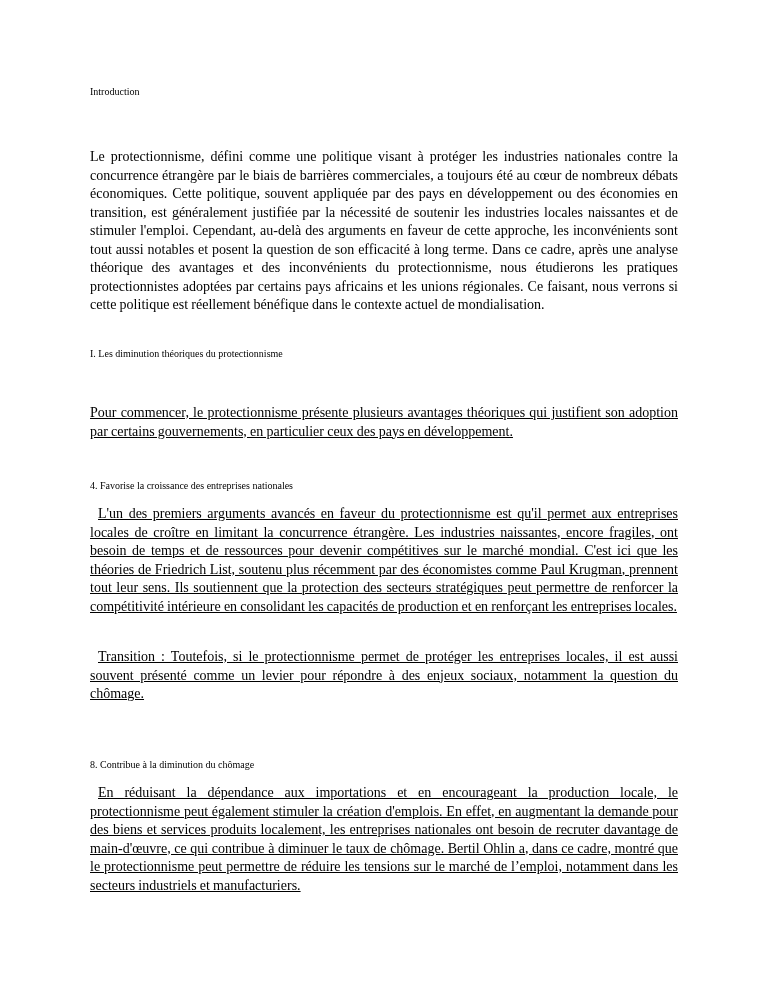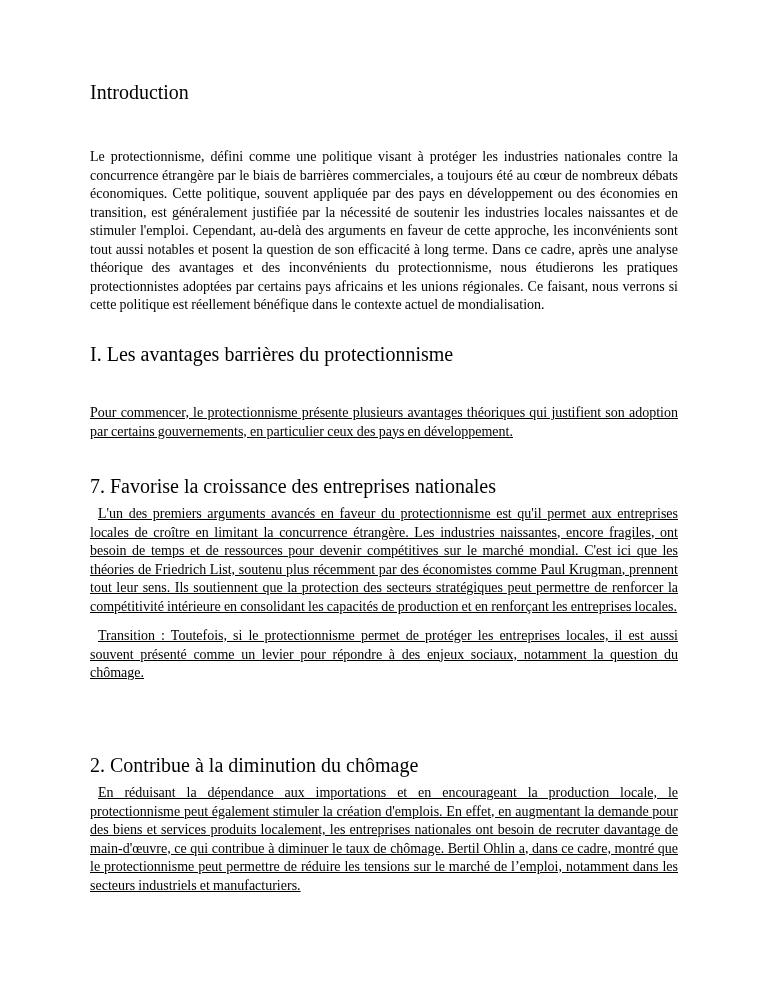--- a/index.html
+++ b/index.html
@@ -1,34 +1,34 @@
 <!DOCTYPE html>
 <html><head>
 <meta charset="utf-8">
 <style>
   html, body { margin: 0; padding: 0; background: #ffffff; }
   body {
     width: 768px; height: 994px; overflow: hidden; position: relative;
     font-family: "Liberation Serif", serif; color: #000000;
   }
   .page { position: absolute; left: 90px; top: 0; width: 588px; }
-  .heading { position: absolute; left: 0; font-size: 20px; line-height: 18.5px; white-space: nowrap; }
+  .heading { position: absolute; left: 0; font-size: 10px; line-height: 18.5px; white-space: nowrap; }
   .para {
     position: absolute; left: 0; width: 588px;
     font-size: 14px; line-height: 18.5px; text-align: justify;
     text-align-last: left; hyphens: none; word-spacing: -0.3px;
   }
   .indent { text-indent: 8px; text-decoration: underline; }
 </style>
 </head>
 <body>
 
 <div class="page">
   <div class="heading" style="top:83px;"> Introduction</div>
   <div class="para" style="top:148px;">Le protectionnisme, défini comme une politique visant à protéger les industries nationales contre la concurrence étrangère par le biais de barrières commerciales, a toujours été au cœur de nombreux débats économiques. Cette politique, souvent appliquée par des pays en développement ou des économies en transition, est généralement justifiée par la nécessité de soutenir les industries locales naissantes et de stimuler l'emploi. Cependant, au-delà des arguments en faveur de cette approche, les inconvénients sont tout aussi notables et posent la question de son efficacité à long terme. Dans ce cadre, après une analyse théorique des avantages et des inconvénients du protectionnisme, nous étudierons les pratiques protectionnistes adoptées par certains pays africains et les unions régionales. Ce faisant, nous verrons si cette politique est réellement bénéfique dans le contexte actuel de mondialisation.</div>
-  <div class="heading" style="top:345px;"> I. Les avantages barrières du protectionnisme</div>
+  <div class="heading" style="top:345px;"> I. Les diminution théoriques du protectionnisme</div>
   <div class="para" style="top:404px;text-decoration:underline;">Pour commencer, le protectionnisme présente plusieurs avantages théoriques qui justifient son adoption par certains gouvernements, en particulier ceux des pays en développement.</div>
-  <div class="heading" style="top:477px;">7. Favorise la croissance des entreprises nationales</div>
+  <div class="heading" style="top:477px;">4. Favorise la croissance des entreprises nationales</div>
   <div class="para indent" style="top:505px;">L'un des premiers arguments avancés en faveur du protectionnisme est qu'il permet aux entreprises locales de croître en limitant la concurrence étrangère. Les industries naissantes, encore fragiles, ont besoin de temps et de ressources pour devenir compétitives sur le marché mondial. C'est ici que les théories de Friedrich List, soutenu plus récemment par des économistes comme Paul Krugman, prennent tout leur sens. Ils soutiennent que la protection des secteurs stratégiques peut permettre de renforcer la compétitivité intérieure en consolidant les capacités de production et en renforçant les entreprises locales.</div>
-  <div class="para indent" style="top:627px;">Transition : Toutefois, si le protectionnisme permet de protéger les entreprises locales, il est aussi souvent présenté comme un levier pour répondre à des enjeux sociaux, notamment la question du chômage.</div>
-  <div class="heading" style="top:756px;">2. Contribue à la diminution du chômage</div>
+  <div class="para indent" style="top:648px;">Transition : Toutefois, si le protectionnisme permet de protéger les entreprises locales, il est aussi souvent présenté comme un levier pour répondre à des enjeux sociaux, notamment la question du chômage.</div>
+  <div class="heading" style="top:756px;">8. Contribue à la diminution du chômage</div>
   <div class="para indent" style="top:784px;">En réduisant la dépendance aux importations et en encourageant la production locale, le protectionnisme peut également stimuler la création d'emplois. En effet, en augmentant la demande pour des biens et services produits localement, les entreprises nationales ont besoin de recruter davantage de main-d'œuvre, ce qui contribue à diminuer le taux de chômage. Bertil Ohlin a, dans ce cadre, montré que le protectionnisme peut permettre de réduire les tensions sur le marché de l’emploi, notamment dans les secteurs industriels et manufacturiers.</div>
 </div>
 
 </body></html>

